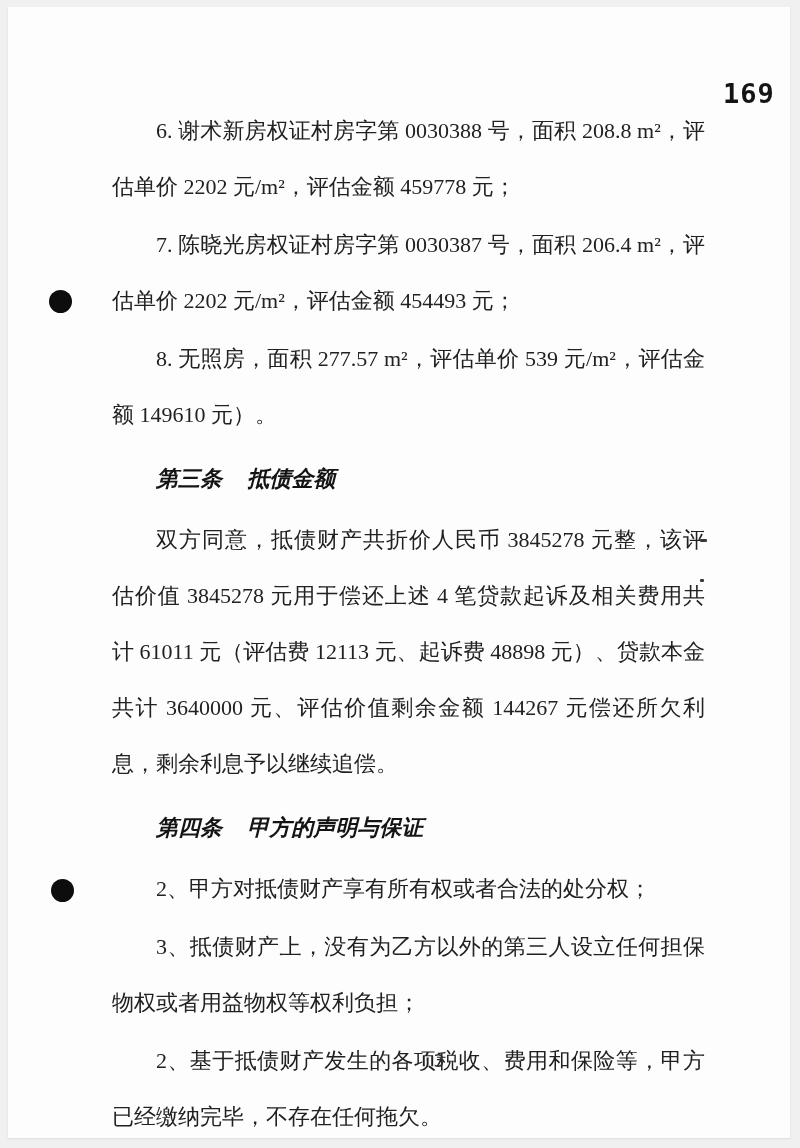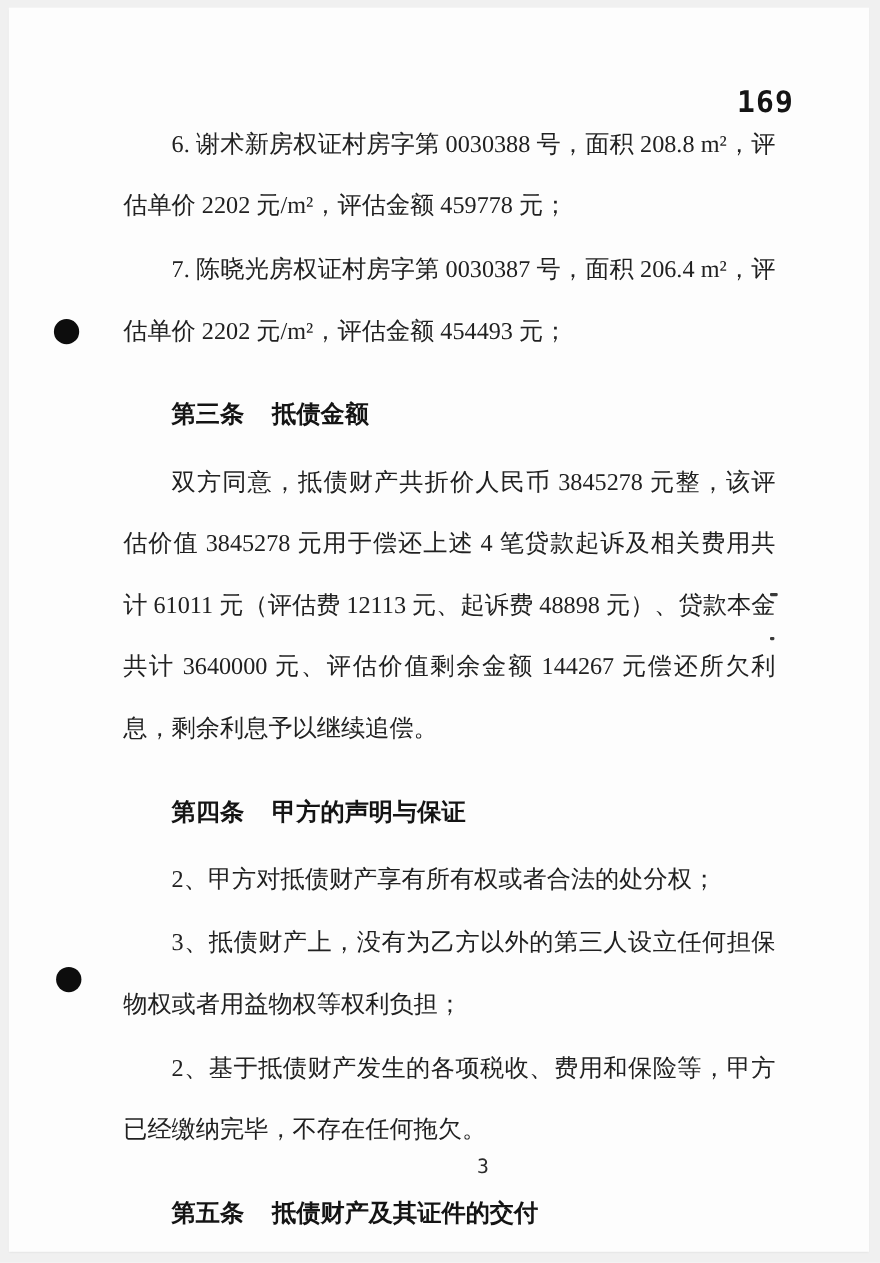--- a/index.html
+++ b/index.html
@@ -12,21 +12,21 @@
   .paper {
     position: absolute;
     left: 8px; top: 7px;
     width: 782px; height: 1131px;
     background: #fdfdfd;
     box-shadow: 0 1px 2px rgba(0,0,0,0.08);
   }
 
   .stamp {
     position: absolute;
-    left: 662px; top: 76px;
+    left: 715px; top: 76px;
     font-family: "DejaVu Sans Mono", monospace;
     font-weight: 700;
     font-size: 27px;
     line-height: 22px;
     letter-spacing: 1px;
     color: #141414;
   }
 
   .hole {
     position: absolute;
@@ -47,21 +47,22 @@
     text-align: justify;
   }
   .para {
     text-indent: 2em;
     margin: 0 0 2px 0;
   }
   .heading {
     text-indent: 2em;
     font-weight: 700;
     color: #141414;
-    margin: 20px 0 5px 0;
+    margin: 8px 0 5px 0;
+    font-style: italic;
   }
   .heading .h-title { margin-left: 1.15em; }
 
   .footer-num {
     position: absolute;
     left: 416px; top: 1044px;
     width: 30px;
     text-align: center;
     font-size: 18px;
     line-height: 20px;
@@ -86,20 +87,21 @@
 
   <div class="hole hole-1"></div>
   <div class="hole hole-2"></div>
 
   <div class="content">
 
     <p class="para">6. 谢术新房权证村房字第 0030388 号，面积 208.8 m²，评估单价 2202 元/m²，评估金额 459778 元；</p>
 
     <p class="para">7. 陈晓光房权证村房字第 0030387 号，面积 206.4 m²，评估单价 2202 元/m²，评估金额 454493 元；</p>
 
+    <p class="para">8. 无照房，面积 277.57 m²，评估单价 539 元/m²，评估金额 149610 元）。</p>
 
 
     <p class="heading">
       <span class="h-num">第三条</span><span class="h-title">抵债金额</span>
     </p>
 
     <p class="para">双方同意，抵债财产共折价人民币 3845278 元整，该评估价值 3845278 元用于偿还上述 4 笔贷款起诉及相关费用共计 61011 元（评估费 12113 元、起诉费 48898 元）、贷款本金共计 3640000 元、评估价值剩余金额 144267 元偿还所欠利息，剩余利息予以继续追偿。</p>
 
     <p class="heading">
       <span class="h-num">第四条</span><span class="h-title">甲方的声明与保证</span>

